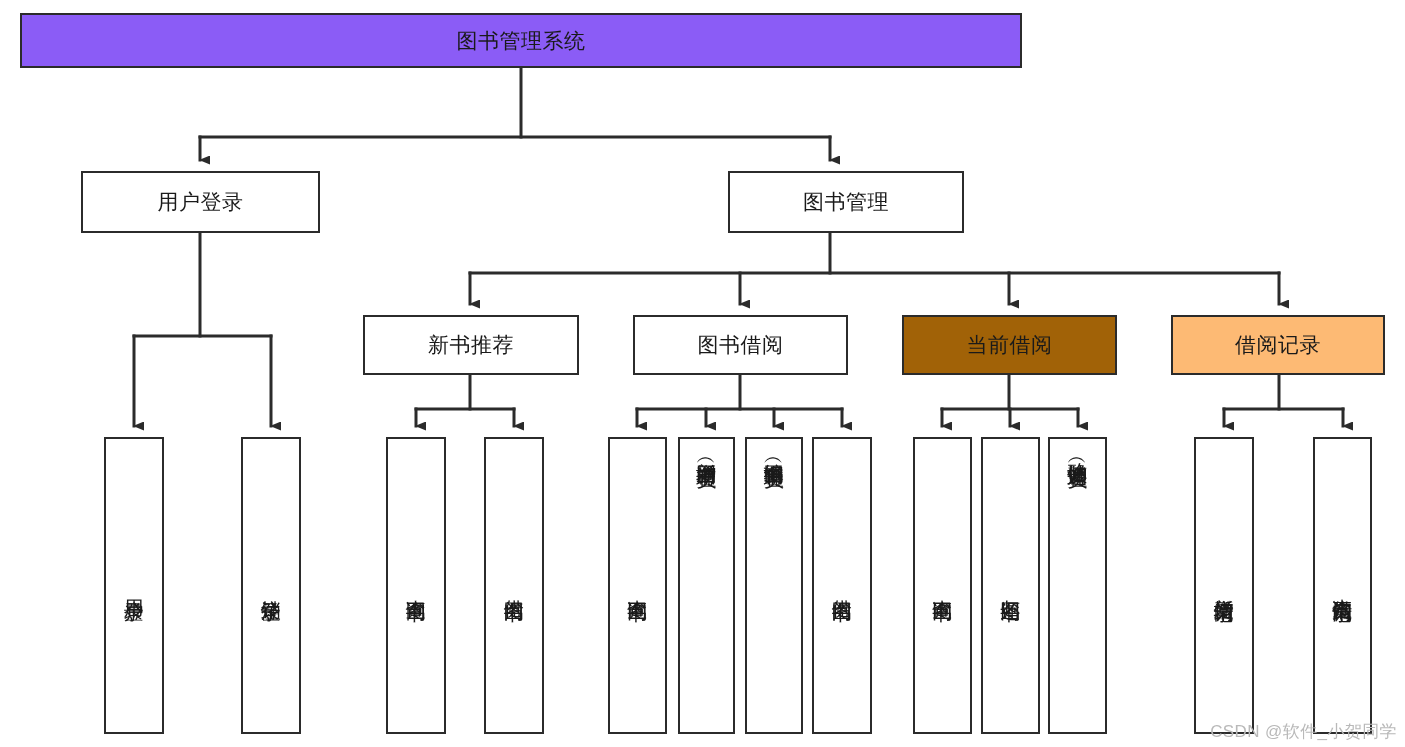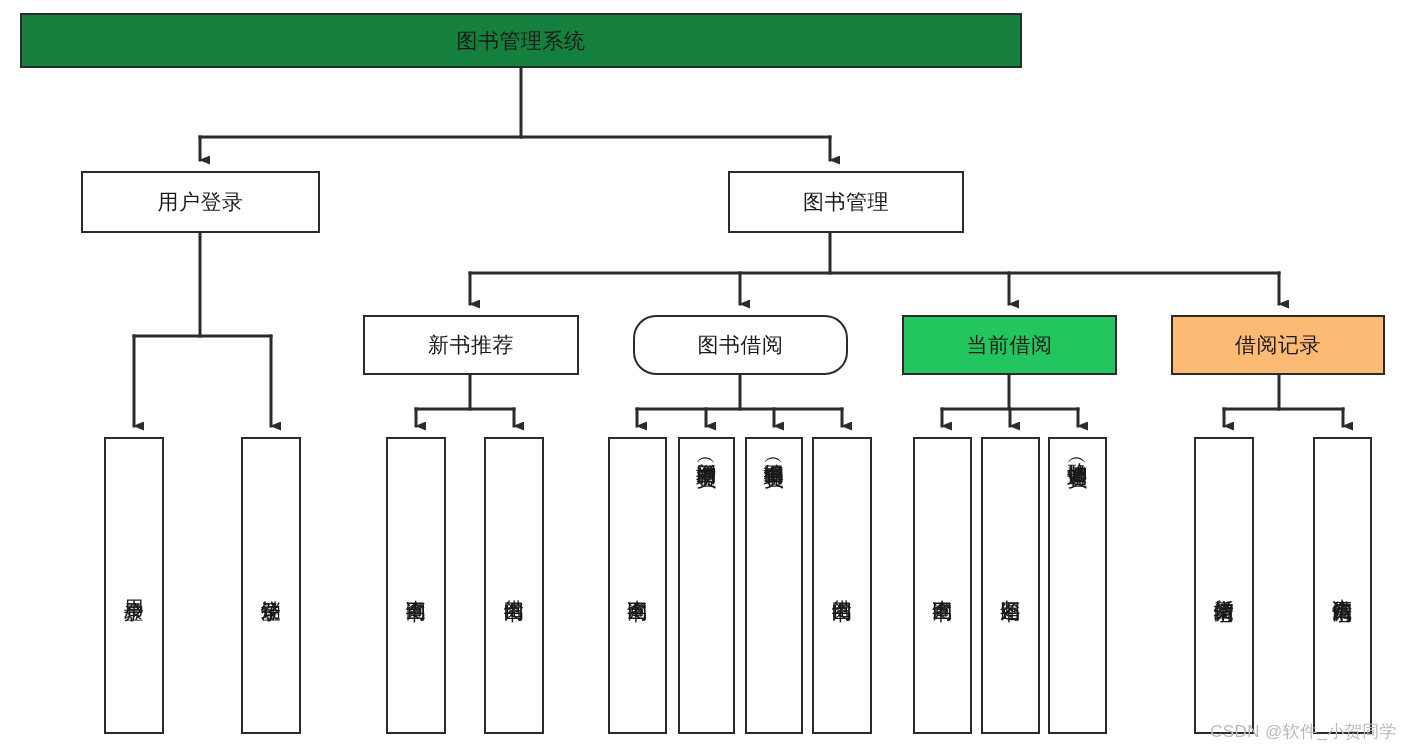--- a/index.html
+++ b/index.html
@@ -132,38 +132,38 @@
       <g>
         <path d="M 1279,375 L 1279,409"></path>
         <path d="M 1224,409 L 1343,409"></path>
         <path d="M 1224,409 L 1224,426" marker-end="url(#arrowhead)"></path>
         <path d="M 1343,409 L 1343,426" marker-end="url(#arrowhead)"></path>
       </g>
 
     </g>
   </svg>
 
-  <div class="node node-h" id="node-root" style="left: 20px; top: 13px; width: 1002px; height: 55px; border-color: rgb(43, 43, 43); background: #15803d; color: rgb(26, 26, 26);">
+  <div class="node node-h" id="node-root" style="left: 20px; top: 13px; width: 1002px; height: 55px; border-color: rgb(43, 43, 43); background: #8b5cf6; color: rgb(26, 26, 26);">
     <span class="node-label">图书管理系统</span>
   </div>
 
   <div class="node node-h" id="node-l1-0" style="left: 81px; top: 171px; width: 239px; height: 62px; border-color: rgb(43, 43, 43); background: rgb(255, 255, 255); color: rgb(26, 26, 26);">
     <span class="node-label">用户登录</span>
   </div>
   <div class="node node-h" id="node-l1-1" style="left: 712px; top: 171px; width: 236px; height: 62px; border-color: rgb(43, 43, 43); background: rgb(255, 255, 255); color: rgb(26, 26, 26); margin-left: 16px;">
     <span class="node-label">图书管理</span>
   </div>
 
   <div class="node node-h" id="node-l2-0" style="left: 363px; top: 315px; width: 216px; height: 60px; border-color: rgb(43, 43, 43); background: rgb(255, 255, 255); color: rgb(26, 26, 26);">
     <span class="node-label">新书推荐</span>
   </div>
-  <div class="node node-h" id="node-l2-1" style="left: 633px; top: 315px; width: 215px; height: 60px; border-color: rgb(43, 43, 43); background: rgb(255, 255, 255); color: rgb(26, 26, 26); border-radius: 23px;">
+  <div class="node node-h" id="node-l2-1" style="left: 633px; top: 315px; width: 215px; height: 60px; border-color: rgb(43, 43, 43); background: rgb(255, 255, 255); color: rgb(26, 26, 26);">
     <span class="node-label">图书借阅</span>
   </div>
-  <div class="node node-h" id="node-l2-2" style="left: 902px; top: 315px; width: 215px; height: 60px; border-color: rgb(43, 43, 43); background: #22c55e; color: rgb(26, 26, 26);">
+  <div class="node node-h" id="node-l2-2" style="left: 902px; top: 315px; width: 215px; height: 60px; border-color: rgb(43, 43, 43); background: #a16207; color: rgb(26, 26, 26);">
     <span class="node-label">当前借阅</span>
   </div>
   <div class="node node-h" id="node-l2-3" style="left: 1171px; top: 315px; width: 214px; height: 60px; border-color: rgb(43, 43, 43); background: #fdba74; color: rgb(26, 26, 26);">
     <span class="node-label">借阅记录</span>
   </div>
 
   <div class="node node-v valign-mid" id="node-leaf-0" style="left: 104px; top: 437px; width: 60px; height: 297px; border-color: rgb(43, 43, 43); background: rgb(255, 255, 255); color: rgb(26, 26, 26);">
     <span class="node-label">用户登录</span>
   </div>
   <div class="node node-v valign-mid" id="node-leaf-1" style="left: 241px; top: 437px; width: 60px; height: 297px; border-color: rgb(43, 43, 43); background: rgb(255, 255, 255); color: rgb(26, 26, 26);">

